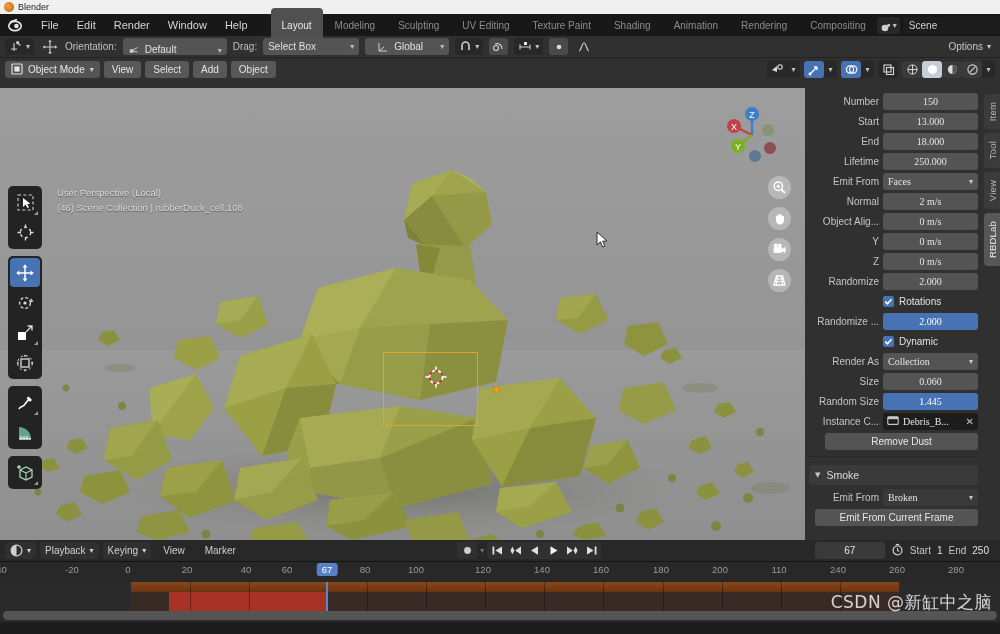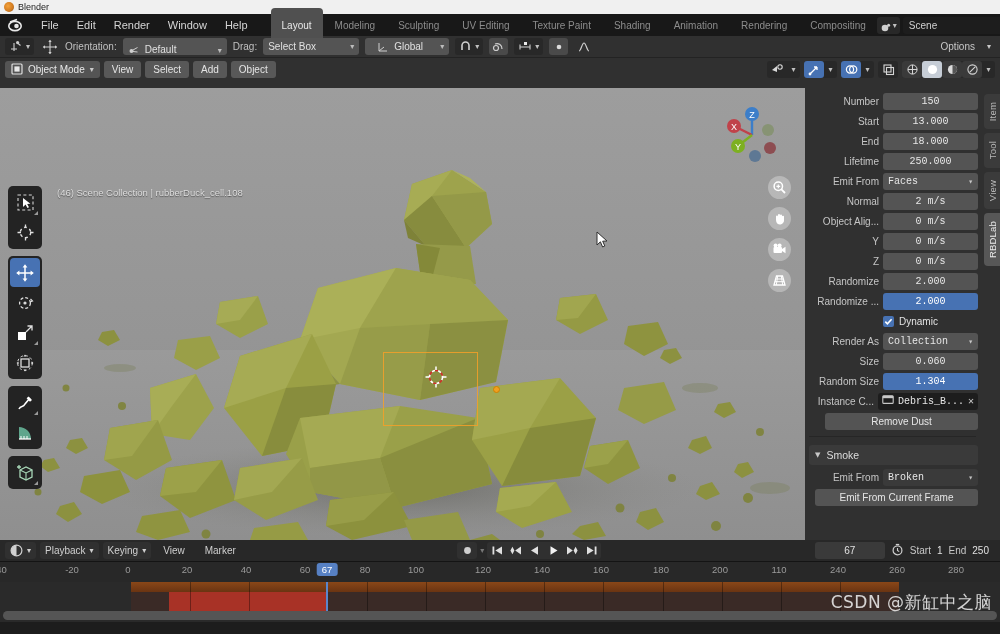--- a/index.html
+++ b/index.html
@@ -38,21 +38,21 @@
   .ts-group { display:flex; align-items:center; background:#282828; border-radius:3px;
       height:17px; padding:0 4px; gap:3px; }
   .ts-label { font-size:10px; color:#c0c0c0; font-family:"Liberation Sans",sans-serif; }
   .ts-dropdown { display:flex; align-items:center; background:#545454; border-radius:3px;
       height:17px; min-width:96px; padding:0 5px; gap:5px;
       font-size:10px; color:#e0e0e0; font-family:"Liberation Sans",sans-serif; }
   .ts-dropdown .chev { margin-left:auto; opacity:.75; font-size:8px; }
   .ts-icnbtn { width:19px; height:17px; background:#282828; border-radius:3px;
       display:flex; align-items:center; justify-content:center; }
   .ts-icnbtn.flat { background:transparent; }
-  .ts-options { margin-left:auto; display:flex; align-items:center; gap:12px;
+  .ts-options { margin-left:auto; display:flex; align-items:center; gap:4px;
       font-size:10px; color:#c8c8c8; font-family:"Liberation Sans",sans-serif; padding-right:4px;}
 
   
   .vpheader { height:22px; background:#303030; display:flex; align-items:center;
       padding:0 5px; gap:4px; position:relative; }
   .mode-chip { display:flex; align-items:center; gap:5px; background:#545454;
       border-radius:3px; height:17px; padding:0 6px; font-size:10px; color:#e8e8e8;
       font-family:"Liberation Sans",sans-serif;}
   .vp-btn { background:#585858; border-radius:3px; height:17px; padding:0 8px;
       display:flex; align-items:center; font-size:10px; color:#e4e4e4;
@@ -98,21 +98,21 @@
       border:1px solid rgba(245,160,40,.85); z-index:3; }
 
   
   .props { width:195px; height:452px; background:#303030; display:flex; }
   .props-inner { width:177px; padding:4px 4px 0 2px; overflow:hidden; }
   .prow { display:flex; align-items:center; height:18px; margin-bottom:2px; gap:4px; }
   .plabel { width:72px; text-align:right; font-size:10px; color:#c5c5c5;
       font-family:"Liberation Sans",sans-serif; white-space:nowrap; overflow:hidden; }
   .pfield { flex:1; height:17px; background:#545454; border-radius:3px;
       display:flex; align-items:center; justify-content:center;
-      font-size:10px; color:#e6e6e6; font-family:Liberation Mono, monospace; }
+      font-size:10px; color:#e6e6e6; font-family:Liberation Serif, serif; }
   .pfield.blue { background:#4772b3; color:#ffffff; }
   .pfield.dd { justify-content:flex-start; padding:0 5px; position:relative; }
   .pfield.dd .chev { position:absolute; right:5px; font-size:8px; opacity:.8; }
   .pfield.obj { background:#1d1d1d; justify-content:flex-start; padding:0 4px; gap:4px; }
   .pcheck { flex:1; display:flex; align-items:center; gap:5px; }
   .cbox { width:11px; height:11px; border-radius:2px; background:#4772b3;
       display:flex; align-items:center; justify-content:center; }
   .cbox svg { display:block; }
   .ctext { font-size:10px; color:#e2e2e2; font-family:"Liberation Sans",sans-serif; }
   .pbutton { height:17px; margin:3px 0 0 18px; background:#545454; border-radius:3px;
@@ -500,20 +500,21 @@
       <div class="cursor-3d">
         <svg width="22" height="22" viewBox="0 0 22 22">
           <circle cx="11" cy="11" r="6.5" fill="none" stroke="#ffffff" stroke-width="1.6" stroke-dasharray="3.2 3.2"></circle>
           <circle cx="11" cy="11" r="6.5" fill="none" stroke="#d42a2a" stroke-width="1.6" stroke-dasharray="3.2 3.2" stroke-dashoffset="3.2"></circle>
           <path d="M11 0.5 L11 4 M11 18 L11 21.5 M0.5 11 L4 11 M18 11 L21.5 11" stroke="#ffffff" stroke-width="1.5"></path>
         </svg>
       </div>
       <div class="origin-dot"></div>
 
       <div class="vp-overlay-text">
+        <div>User Perspective (Local)</div>
         <div>(46) Scene Collection | rubberDuck_cell.108</div>
       </div>
 
       <div class="tool-col">
         <div class="tool-grp">
           <div class="tool-btn">
             <svg width="19" height="19" viewBox="0 0 19 19">
               <rect x="2" y="2" width="15" height="15" fill="none" stroke="#d5d5d5" stroke-width="1.1" stroke-dasharray="3 2.4"></rect>
               <path d="M7 5 L7 14 L9.6 11.6 L11.4 15 L13 14.2 L11.2 11 L14.4 10.8 Z" fill="#ffffff"></path>
             </svg>
@@ -679,20 +680,31 @@
         </div>
         <div class="prow">
           <div class="plabel">Z</div>
           <div class="pfield">0 m/s</div>
         </div>
         <div class="prow">
           <div class="plabel">Randomize</div>
           <div class="pfield">2.000</div>
         </div>
         <div class="prow">
+          <div class="plabel"></div>
+          <div class="pcheck">
+            <span class="cbox">
+              <svg width="9" height="9" viewBox="0 0 9 9">
+                  <path d="M1.3 4.6 L3.4 6.8 L7.6 2.2" stroke="#ffffff" stroke-width="1.6" fill="none"></path>
+                </svg>
+            </span>
+            <span class="ctext">Rotations</span>
+          </div>
+        </div>
+        <div class="prow">
           <div class="plabel">Randomize ...</div>
           <div class="pfield blue">2.000</div>
         </div>
         <div class="prow">
           <div class="plabel"></div>
           <div class="pcheck">
             <span class="cbox">
               <svg width="9" height="9" viewBox="0 0 9 9">
                   <path d="M1.3 4.6 L3.4 6.8 L7.6 2.2" stroke="#ffffff" stroke-width="1.6" fill="none"></path>
                 </svg>
@@ -706,21 +718,21 @@
             <span>Collection</span>
             <span class="chev">▾</span>
           </div>
         </div>
         <div class="prow">
           <div class="plabel">Size</div>
           <div class="pfield">0.060</div>
         </div>
         <div class="prow">
           <div class="plabel">Random Size</div>
-          <div class="pfield blue">1.304</div>
+          <div class="pfield blue">1.445</div>
         </div>
         <div class="prow">
           <div class="plabel">Instance C...</div>
           <div class="pfield obj">
             <span>
               <svg width="12" height="11" viewBox="0 0 12 11">
                 <rect x="0.8" y="1.8" width="10.4" height="7.6" rx="1" fill="none" stroke="#c8c8c8" stroke-width="1.1"></rect>
                 <rect x="0.8" y="1.8" width="10.4" height="2.4" fill="#c8c8c8"></rect>
               </svg>
             </span>
@@ -845,21 +857,21 @@
         <div class="se-val">250</div>
       </div>
     </div>
 
     <div class="tl-ruler">
       <div class="tick" style="left:0;">-40</div>
       <div class="tick" style="left:72px;">-20</div>
       <div class="tick" style="left:128px;">0</div>
       <div class="tick" style="left:187px;">20</div>
       <div class="tick" style="left:246px;">40</div>
-      <div class="tick" style="left:305px;">60</div>
+      <div class="tick" style="left:287px;">60</div>
       <div class="tick" style="left:365px;">80</div>
       <div class="tick" style="left:416px;">100</div>
       <div class="tick" style="left:483px;">120</div>
       <div class="tick" style="left:542px;">140</div>
       <div class="tick" style="left:601px;">160</div>
       <div class="tick" style="left:661px;">180</div>
       <div class="tick" style="left:720px;">200</div>
       <div class="tick" style="left:779px;">110</div>
       <div class="tick" style="left:838px;">240</div>
       <div class="tick" style="left:897px;">260</div>

